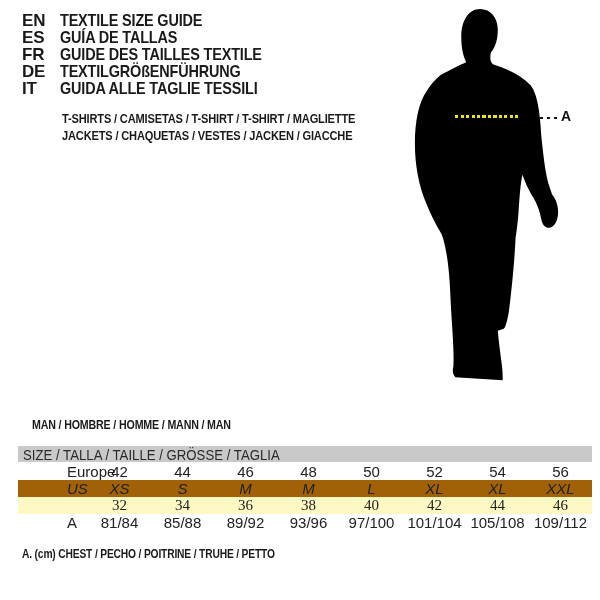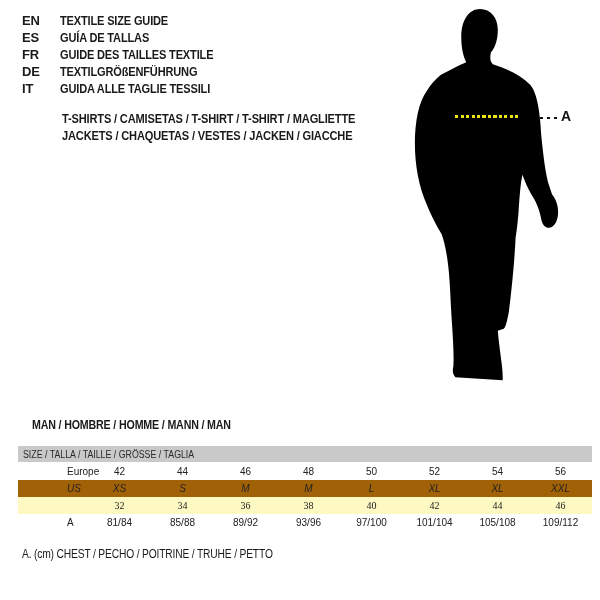--- a/index.html
+++ b/index.html
@@ -9,21 +9,21 @@
     width:600px; height:600px;
     background:#ffffff;
     font-family:"Liberation Sans", sans-serif;
     color:var(--text-color,#1a1a1a);
     overflow:hidden;
   }
   .cond { display:inline-block; transform:scaleX(0.82); transform-origin:left center; white-space:nowrap; }
 
   
   .lang-block { position:absolute; left:22px; top:12px; }
-  .lang-row { display:flex; height:17px; align-items:center; font-weight:700; font-size:13px; letter-spacing:-0.2px; }
+  .lang-row { display:flex; height:17px; align-items:center; font-weight:700; font-size:17px; letter-spacing:-0.2px; }
   .lang-code { width:38px; flex:0 0 38px; }
   .lang-label {}
 
   
   .cat-block { position:absolute; left:22px; top:111px; }
   .cat-line { height:17px; font-weight:700; font-size:13.5px; letter-spacing:-0.2px;margin-left:40px; }
 
   
   .figure-wrap { position:absolute; left:403px; top:5px; width:160px; height:385px; }
   .figure-wrap svg { display:block; width:160px; height:385px; }
@@ -37,33 +37,33 @@
   }
   .measure-label {
     position:absolute; left:561px; top:108px;
     font-size:14px; font-weight:600; color:#111;
   }
 
   
   .section-title { position:absolute; left:22px; top:417px; font-weight:700; font-size:13px; letter-spacing:-0.2px;margin-left:10px; }
 
   
-  .size-table { position:absolute; left:18px; top:446px; width:574px; font-size:10px; }
+  .size-table { position:absolute; left:18px; top:446px; width:574px; font-size:15px; }
   .thead {
     height:17px; background:var(--header-bg,#c9c9c9);
     display:flex; align-items:center; padding-left:5px;
     color:#2a2a2a; border-bottom:1px solid #ffffff;
   }
   .thead .cond { transform:scaleX(0.88); }
   .trow { display:grid; grid-template-columns:70px repeat(8,1fr); height:17px; align-items:center; color:#222222; }
   .trow .cell { text-align:center; overflow:visible; white-space:nowrap; }
   .trow .cell.label { text-align:left; padding-left:5px;margin-left:44px; }
 
   
-  .footnote { position:absolute; left:22px; top:547px; font-weight:400; font-size:12.5px; letter-spacing:-0.2px; }
+  .footnote { position:absolute; left:22px; top:547px; font-weight:700; font-size:12.5px; letter-spacing:-0.2px; }
 </style>
 </head>
 <body style="--header-bg: #c9c9c9; --text-color: #1a1a1a; --measure-line-color: #e9e612; --silhouette-color: #000000;">
 
 <div class="lang-block">
     <div class="lang-row">
       <span class="lang-code">EN</span>
       <span class="lang-label cond" style="transform: scaleX(0.85);">TEXTILE SIZE GUIDE</span>
     </div>
     <div class="lang-row">

